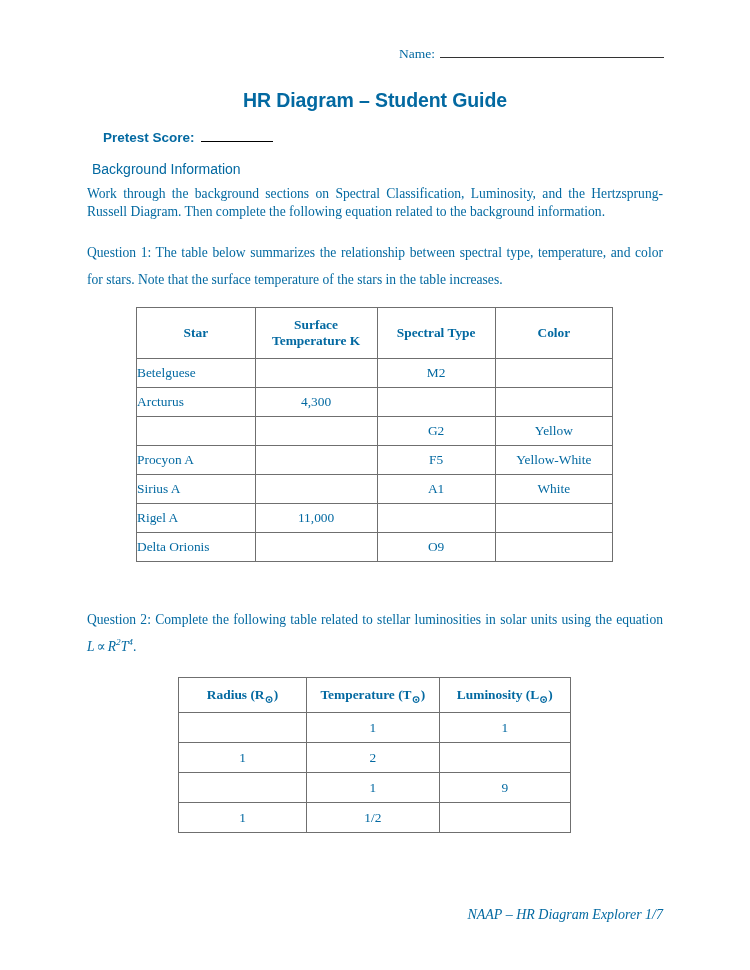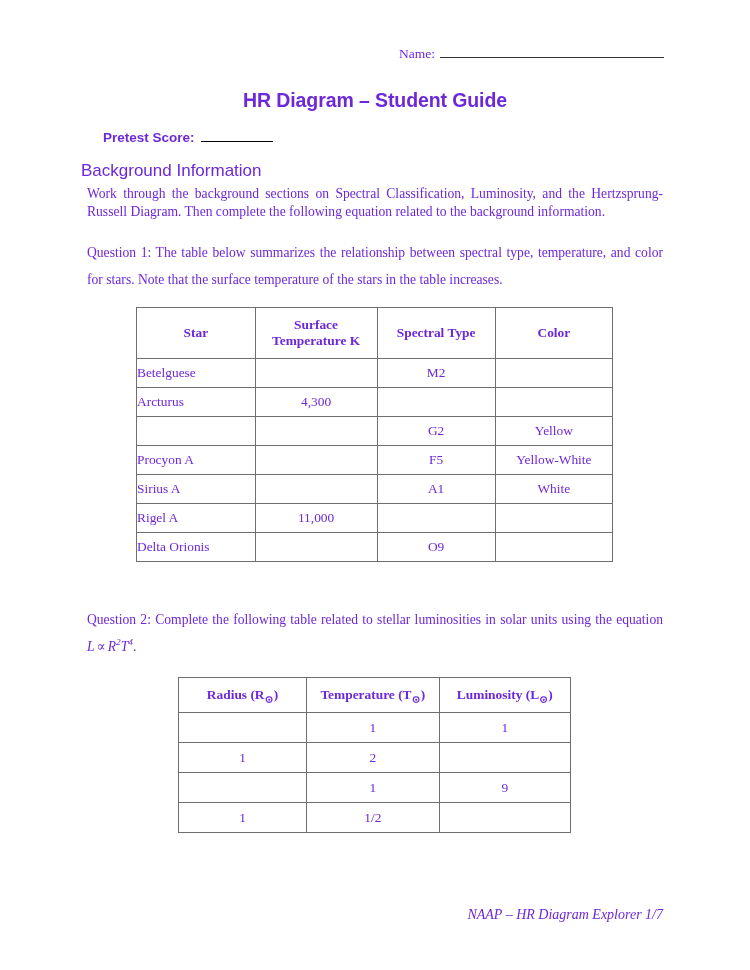--- a/index.html
+++ b/index.html
@@ -7,21 +7,21 @@
     padding: 0;
     background: #ffffff;
   }
   .page {
     position: relative;
     width: 750px;
     height: 970px;
     background: #ffffff;
     overflow: hidden;
     font-family: "Liberation Serif", "DejaVu Serif", serif;
-    color: #6d28d9;
+    color: #0369a1;
   }
 
   
   .name-row {
     position: absolute;
     top: 44px;
     left: 399px;
     width: 265px;
     display: flex;
     align-items: baseline;
@@ -68,24 +68,24 @@
     width: 72px;
     border-bottom: 1.6px solid #000000;
     height: 12px;
     margin-left: 6px;
   }
 
   
   .section-heading {
     position: absolute;
     top: 161px;
-    left: 81px;
+    left: 92px;
     font-family: "Liberation Sans", "DejaVu Sans", sans-serif;
     font-weight: normal;
-    font-size: 17px;
+    font-size: 14px;
     text-align: center;
   }
 
   
   .para {
     position: absolute;
     left: 87px;
     width: 576px;
     font-size: 13.6px;
     text-align: justify;

